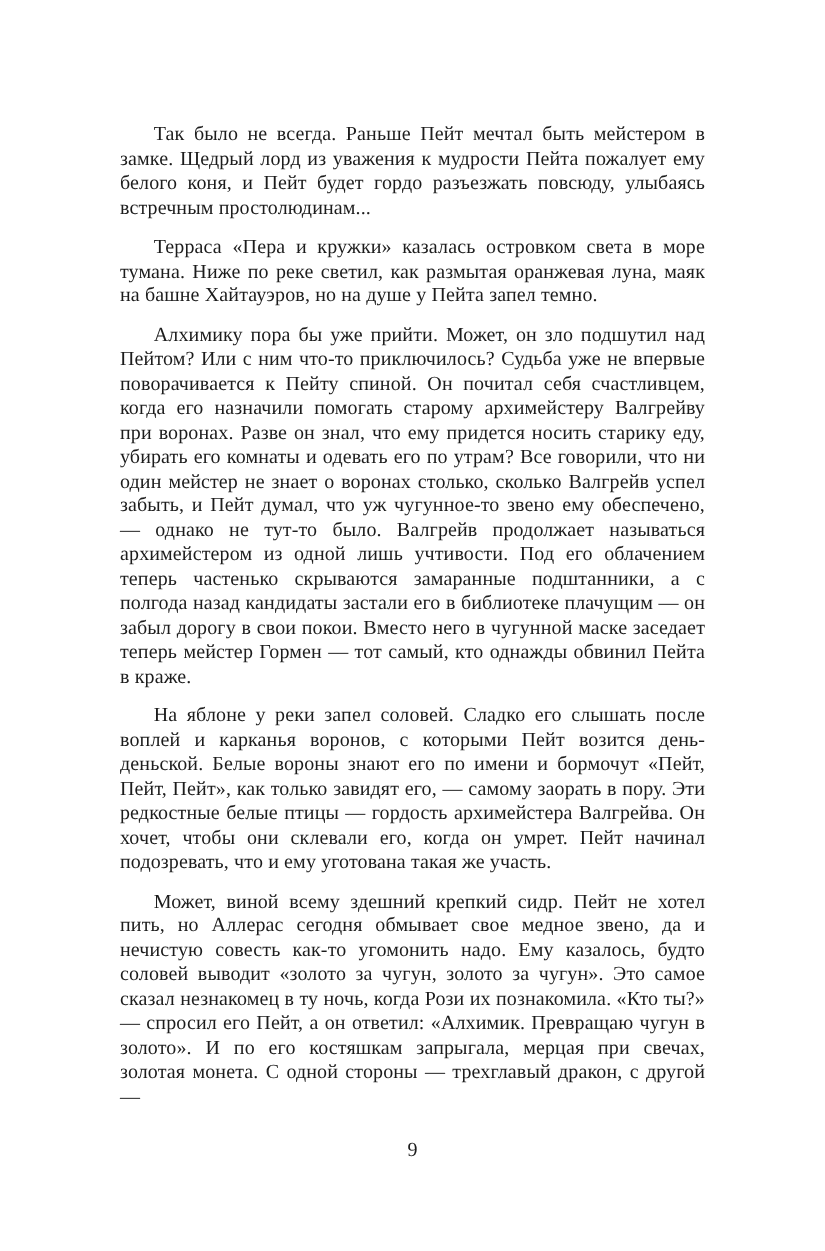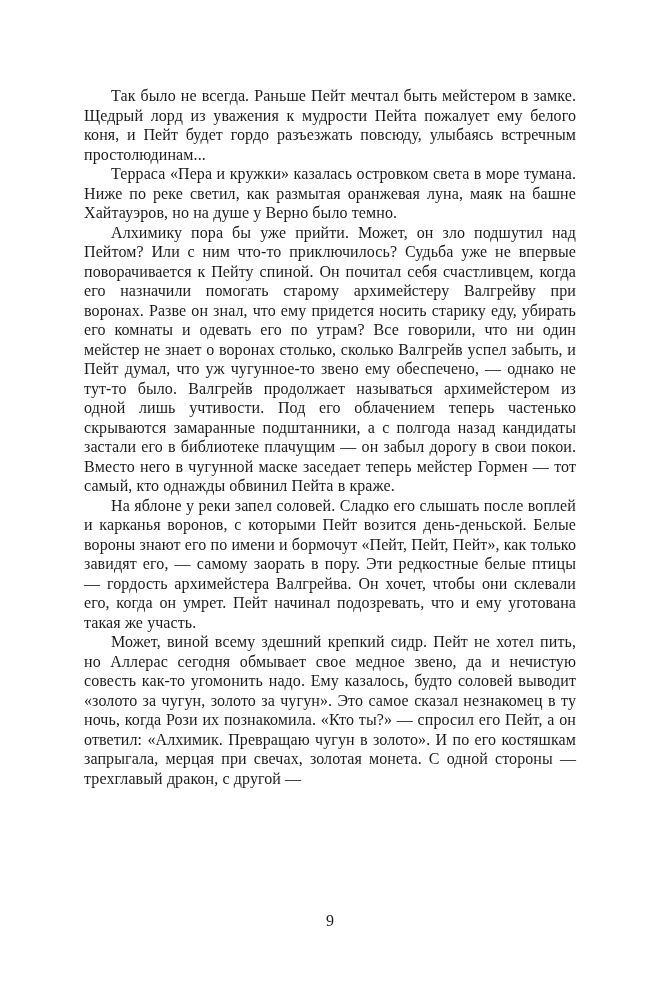--- a/index.html
+++ b/index.html
@@ -24,21 +24,21 @@
     width: 492px;
     font-family: "Liberation Serif", "DejaVu Serif", serif;
     font-size: 16px;
     line-height: 19.5px;
     letter-spacing: 0.1px;
     text-align: justify;
     hyphens: auto;
     -webkit-hyphens: auto;
   }
   .text-block p {
-    margin: 0;
+    margin: 12px;
     padding: 0;
     text-indent: 27px;
     font-family: Liberation Serif, serif;
   }
   .folio {
     position: absolute;
     top: 912px;
     left: 0;
     width: 100%;
     text-align: center;
@@ -46,19 +46,19 @@
     font-size: 16px;
     color: #1c1c1c;
   }
 </style>
 </head>
 <body>
 
 <div class="page">
   <main class="text-block">
     <p>Так было не всегда. Раньше Пейт мечтал быть мейстером в замке. Щедрый лорд из уважения к мудрости Пейта пожалует ему белого коня, и Пейт будет гордо разъезжать повсюду, улыбаясь встречным простолюдинам...</p>
-    <p>Терраса «Пера и кружки» казалась островком света в море тумана. Ниже по реке светил, как размытая оранжевая луна, маяк на башне Хайтауэров, но на душе у Верно было темно.</p>
+    <p>Терраса «Пера и кружки» казалась островком света в море тумана. Ниже по реке светил, как размытая оранжевая луна, маяк на башне Хайтауэров, но на душе у Пейта запел темно.</p>
     <p>Алхимику пора бы уже прийти. Может, он зло подшутил над Пейтом? Или с ним что-то приключилось? Судьба уже не впервые поворачивается к Пейту спиной. Он почитал себя счастливцем, когда его назначили помогать старому архимейстеру Валгрейву при воронах. Разве он знал, что ему придется носить старику еду, убирать его комнаты и одевать его по утрам? Все говорили, что ни один мейстер не знает о воронах столько, сколько Валгрейв успел забыть, и Пейт думал, что уж чугунное-то звено ему обеспечено, — однако не тут-то было. Валгрейв продолжает называться архимейстером из одной лишь учтивости. Под его облачением теперь частенько скрываются замаранные подштанники, а с полгода назад кандидаты застали его в библиотеке плачущим — он забыл дорогу в свои покои. Вместо него в чугунной маске заседает теперь мейстер Гормен — тот самый, кто однажды обвинил Пейта в краже.</p>
     <p>На яблоне у реки запел соловей. Сладко его слышать после воплей и карканья воронов, с которыми Пейт возится день-деньской. Белые вороны знают его по имени и бормочут «Пейт, Пейт, Пейт», как только завидят его, — самому заорать в пору. Эти редкостные белые птицы — гордость архимейстера Валгрейва. Он хочет, чтобы они склевали его, когда он умрет. Пейт начинал подозревать, что и ему уготована такая же участь.</p>
     <p>Может, виной всему здешний крепкий сидр. Пейт не хотел пить, но Аллерас сегодня обмывает свое медное звено, да и нечистую совесть как-то угомонить надо. Ему казалось, будто соловей выводит «золото за чугун, золото за чугун». Это самое сказал незнакомец в ту ночь, когда Рози их познакомила. «Кто ты?» — спросил его Пейт, а он ответил: «Алхимик. Превращаю чугун в золото». И по его костяшкам запрыгала, мерцая при свечах, золотая монета. С одной стороны — трехглавый дракон, с другой —</p>
   </main>
   <div class="folio">9</div>
 </div>
 
 </body></html>

